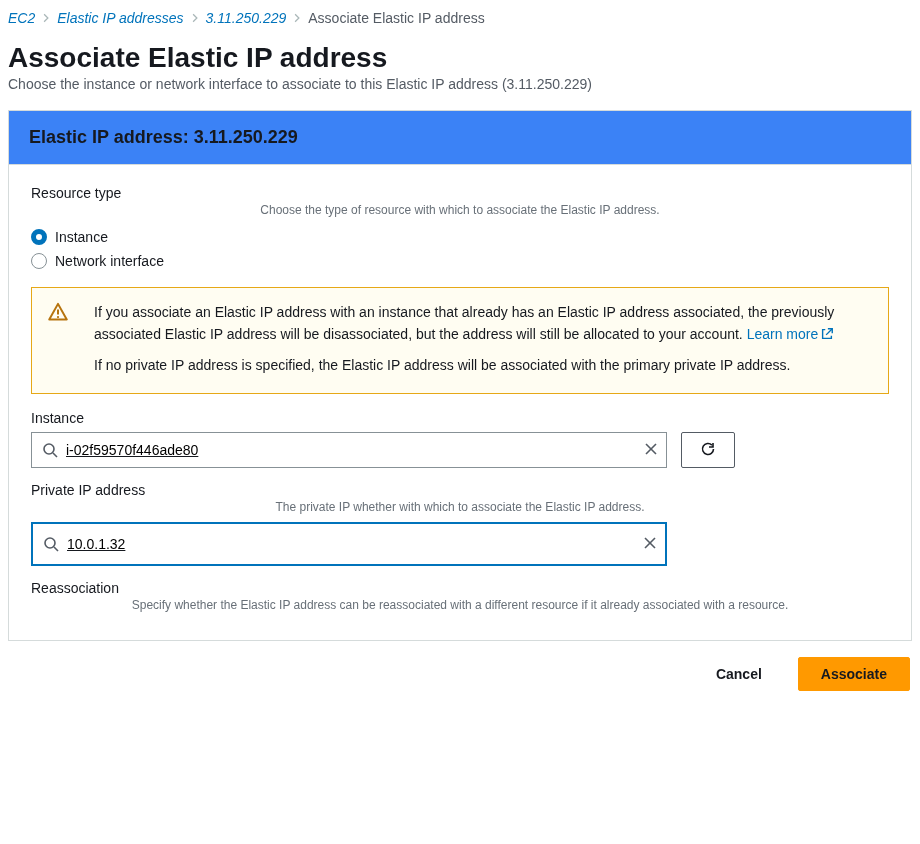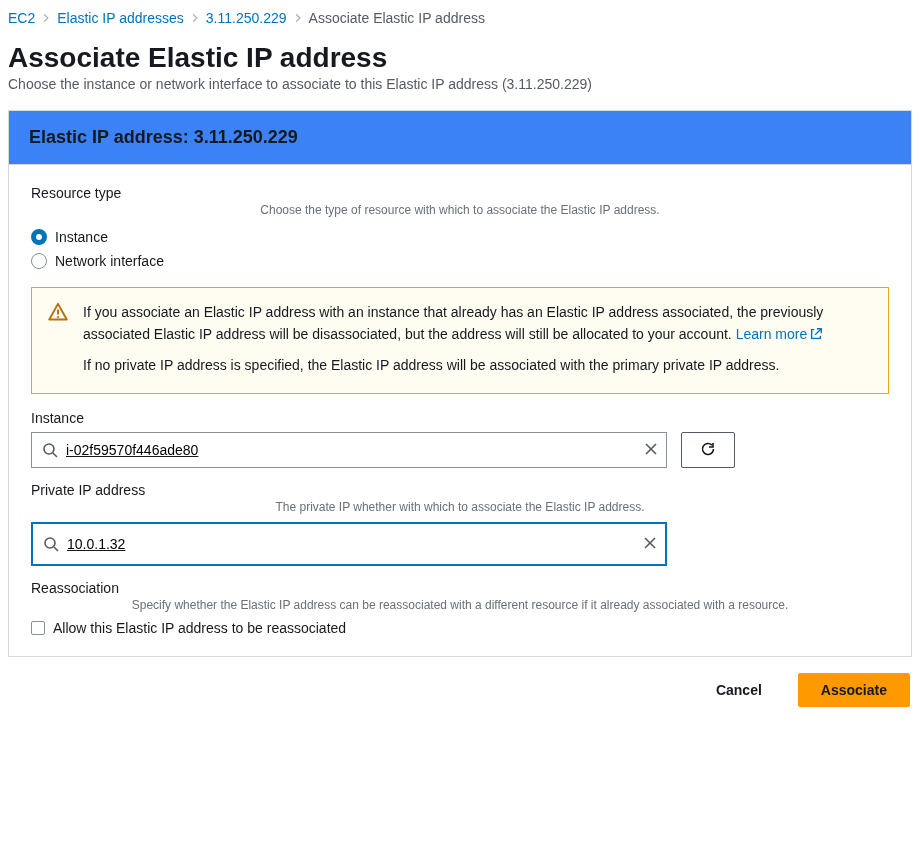--- a/index.html
+++ b/index.html
@@ -18,20 +18,21 @@
     display: flex;
     align-items: center;
     gap: 6px;
     padding: 4px 0 10px 0;
     flex-wrap: wrap;
   }
   .breadcrumb a {
     color: #0073bb;
     text-decoration: none;
     cursor: pointer;
+    font-style: italic;
   }
   .breadcrumb .current { color: #545b64; }
   .breadcrumb .sep {
     color: #aab7b8;
     display: inline-flex;
   }
   .breadcrumb .sep svg { width: 10px; height: 10px; }
 
   h1.page-title {
     font-size: 28px;
@@ -81,21 +82,21 @@
     background: #fffdf2;
     padding: 14px 16px 16px 46px;
     position: relative;
     margin-top: 14px;
     margin-bottom: 16px;
   }
   .alert .warn-icon {
     position: absolute; left: 16px; top: 14px;
     width: 20px; height: 20px;
   }
-  .alert p { margin: 0 0 10px 5px; line-height: 1.55; }
+  .alert p { margin: 0 0 10px 16px; line-height: 1.55; }
   .alert p:last-child { margin-bottom: 0; }
   .alert a { color: #0073bb; text-decoration: none; }
   .ext-icon { vertical-align: -2px; margin-left: 2px; }
 
   .section-label {
     margin-top: 6px;
     margin-bottom: 6px;
     font-weight: 400;
   }
 
@@ -282,24 +283,20 @@
                   </svg>
               </span>
             </button>
           </div>
         </div>
       </div>
 
       <div class="section-gap">
         <div class="field-label">Reassociation</div>
         <div class="field-help">Specify whether the Elastic IP address can be reassociated with a different resource if it already associated with a resource.</div>
-        <label class="checkbox-row">
-          <span class="checkbox-box"></span>
-          <span>Allow this Elastic IP address to be reassociated</span>
-        </label>
       </div>
 
     </div>
   </div>
 
   <div class="footer">
     <button class="btn btn-secondary">Cancel</button>
     <button class="btn btn-primary">Associate</button>
   </div>
 </div>

